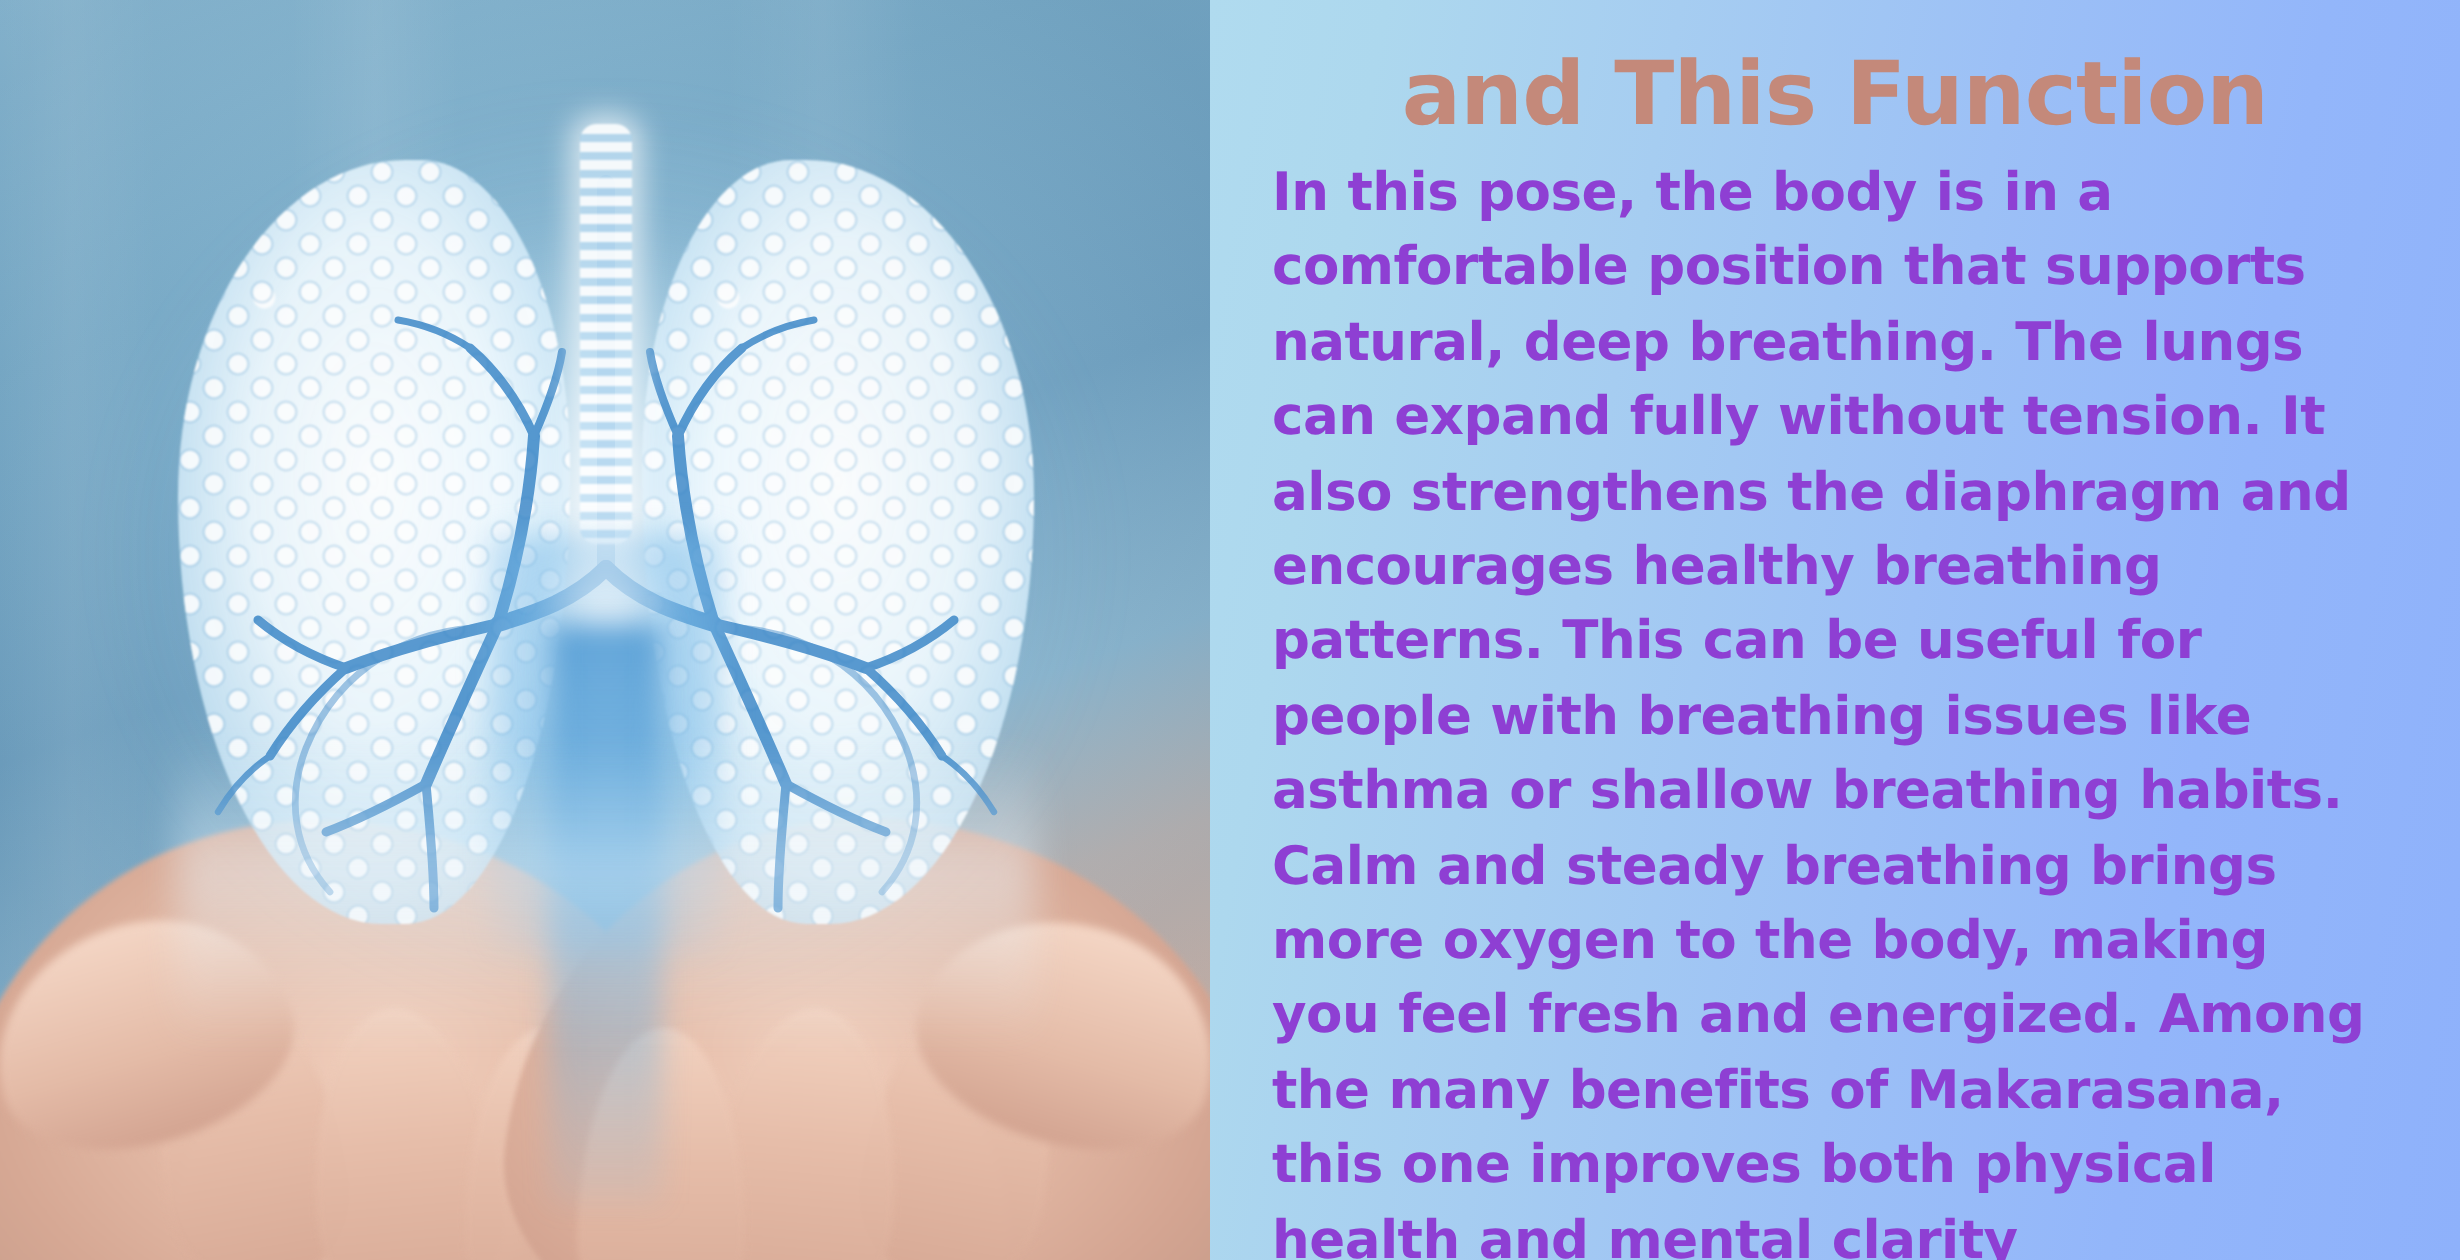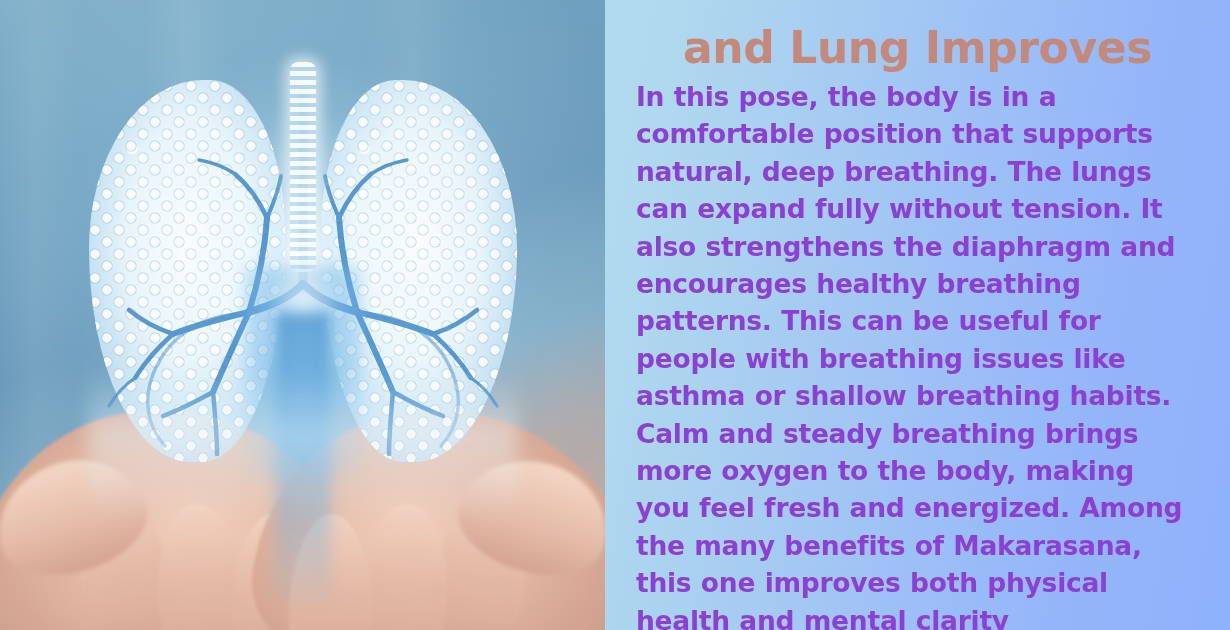--- a/index.html
+++ b/index.html
@@ -325,18 +325,18 @@
 
       <div class="trachea"></div>
       <div class="lung-core-glow"></div>
       <div class="lung-blue-stem"></div>
       <div class="lung-bottom-fade"></div>
     </div>
   </div>
 
   <div class="text-panel">
     <h1 class="panel-title">
-      <span class="title-line">and Lung Improves</span>
+      <span class="title-line">and This Function</span>
     </h1>
     <p class="panel-body">In this pose, the body is in a comfortable position that supports natural, deep breathing. The lungs can expand fully without tension. It also strengthens the diaphragm and encourages healthy breathing patterns. This can be useful for people with breathing issues like asthma or shallow breathing habits. Calm and steady breathing brings more oxygen to the body, making you feel fresh and energized. Among the many benefits of Makarasana, this one improves both physical health and mental clarity</p>
   </div>
 
 </div>
 
 </body></html>

